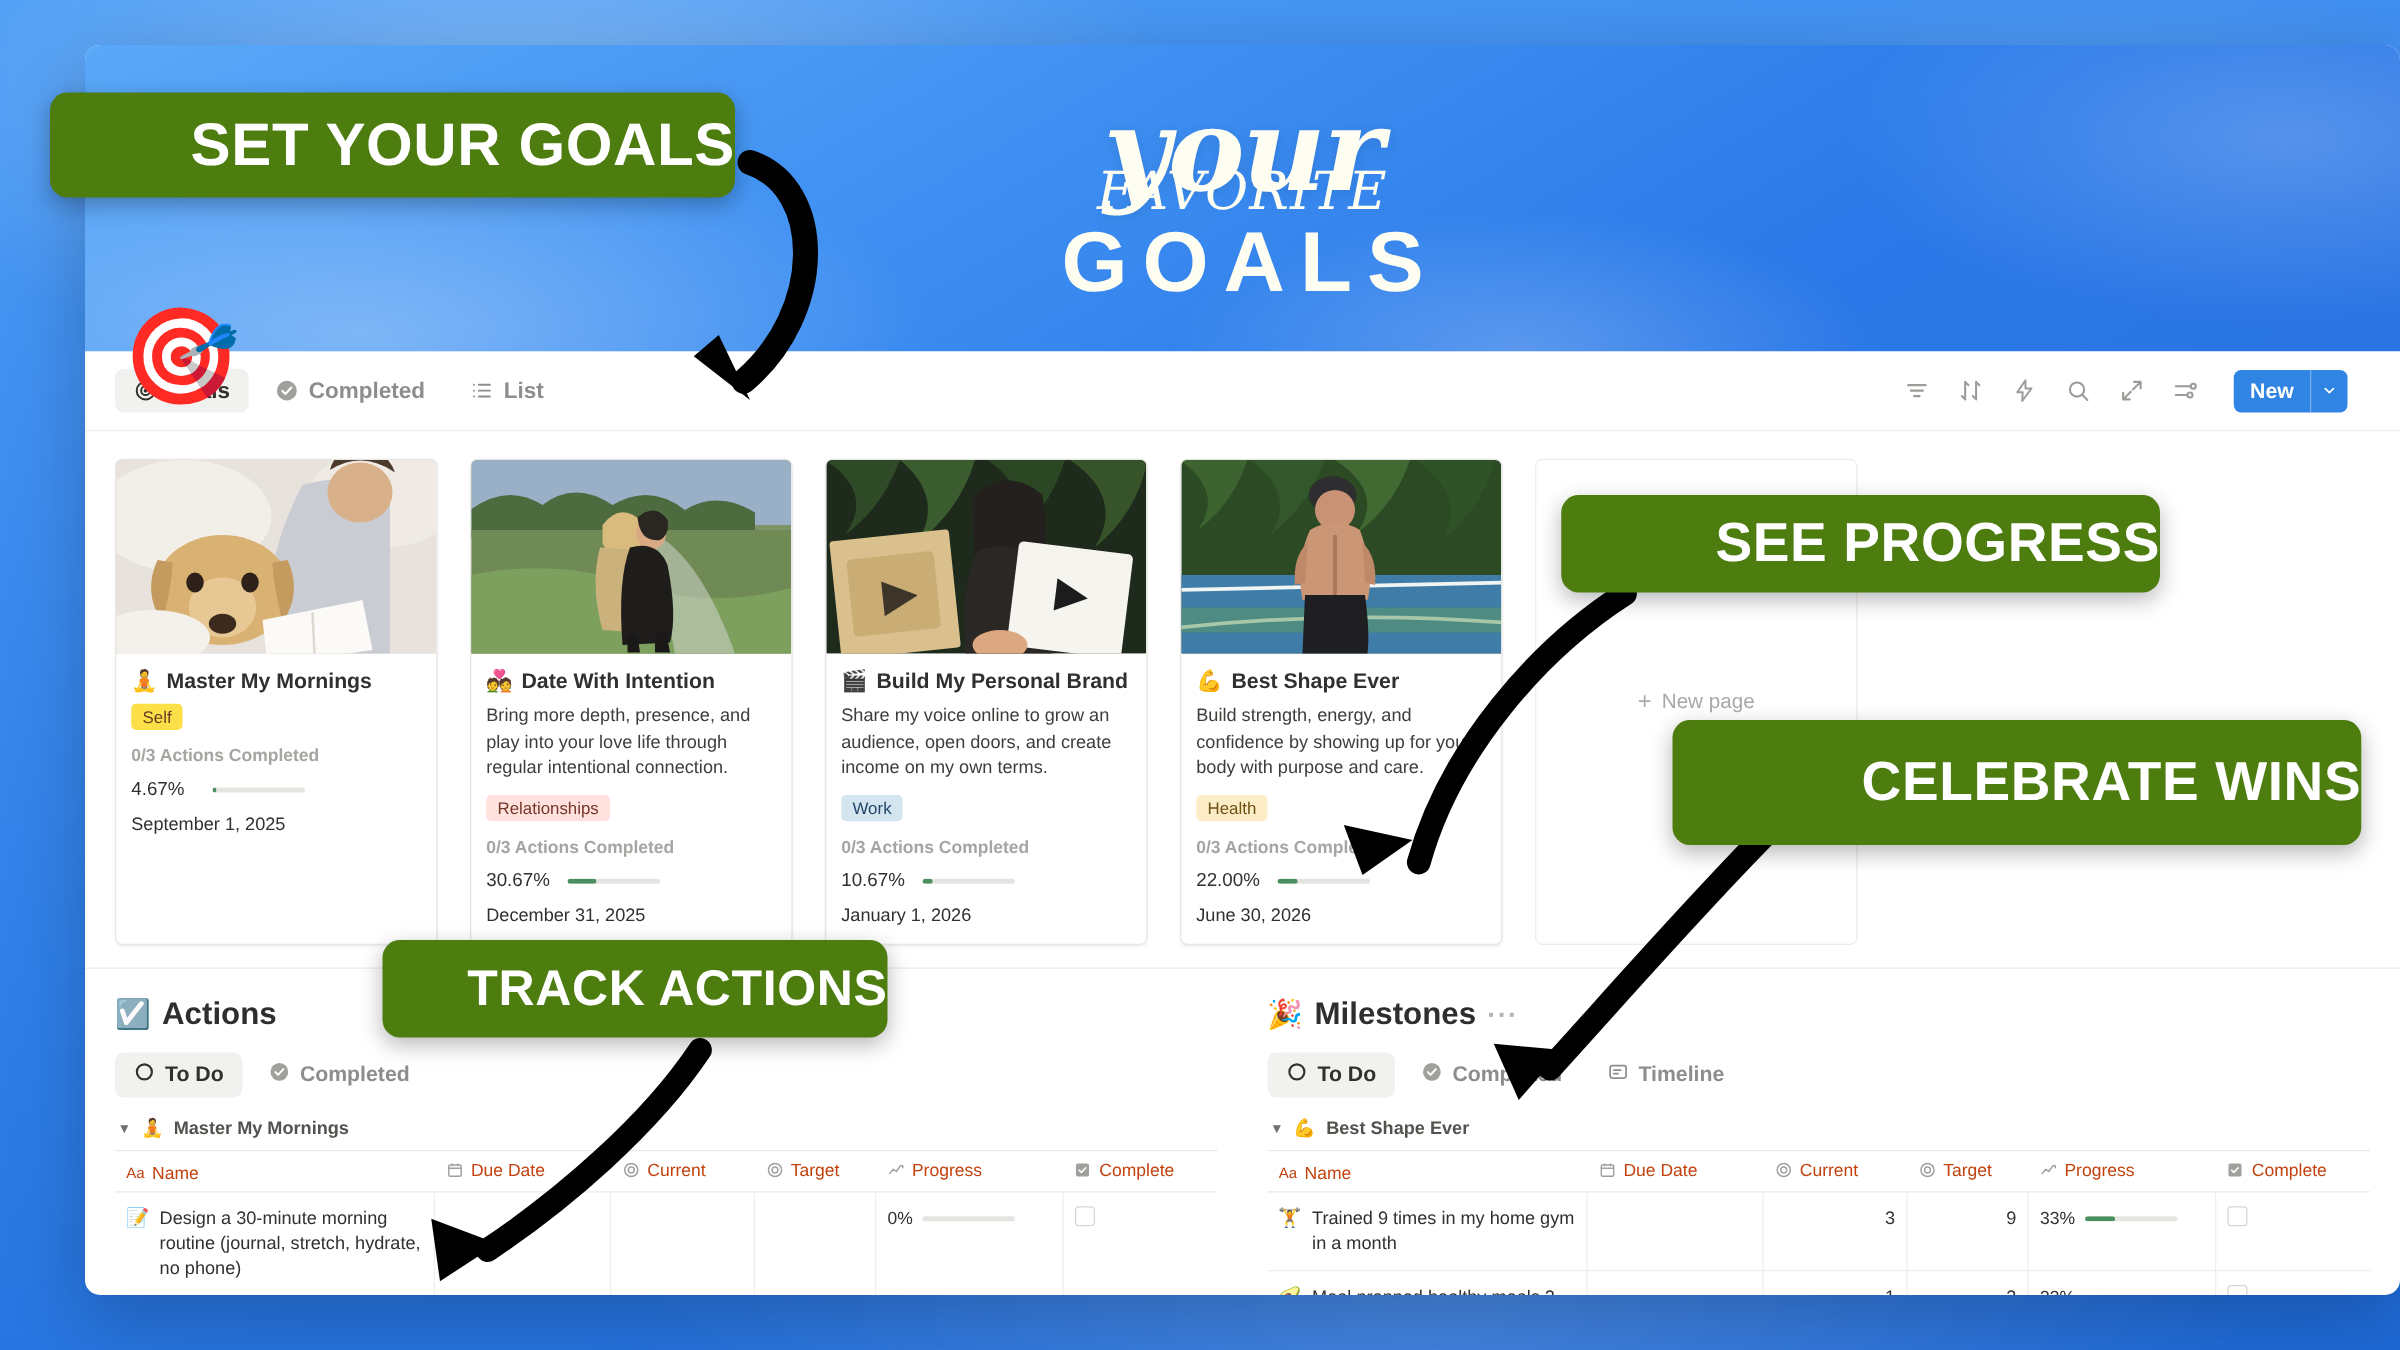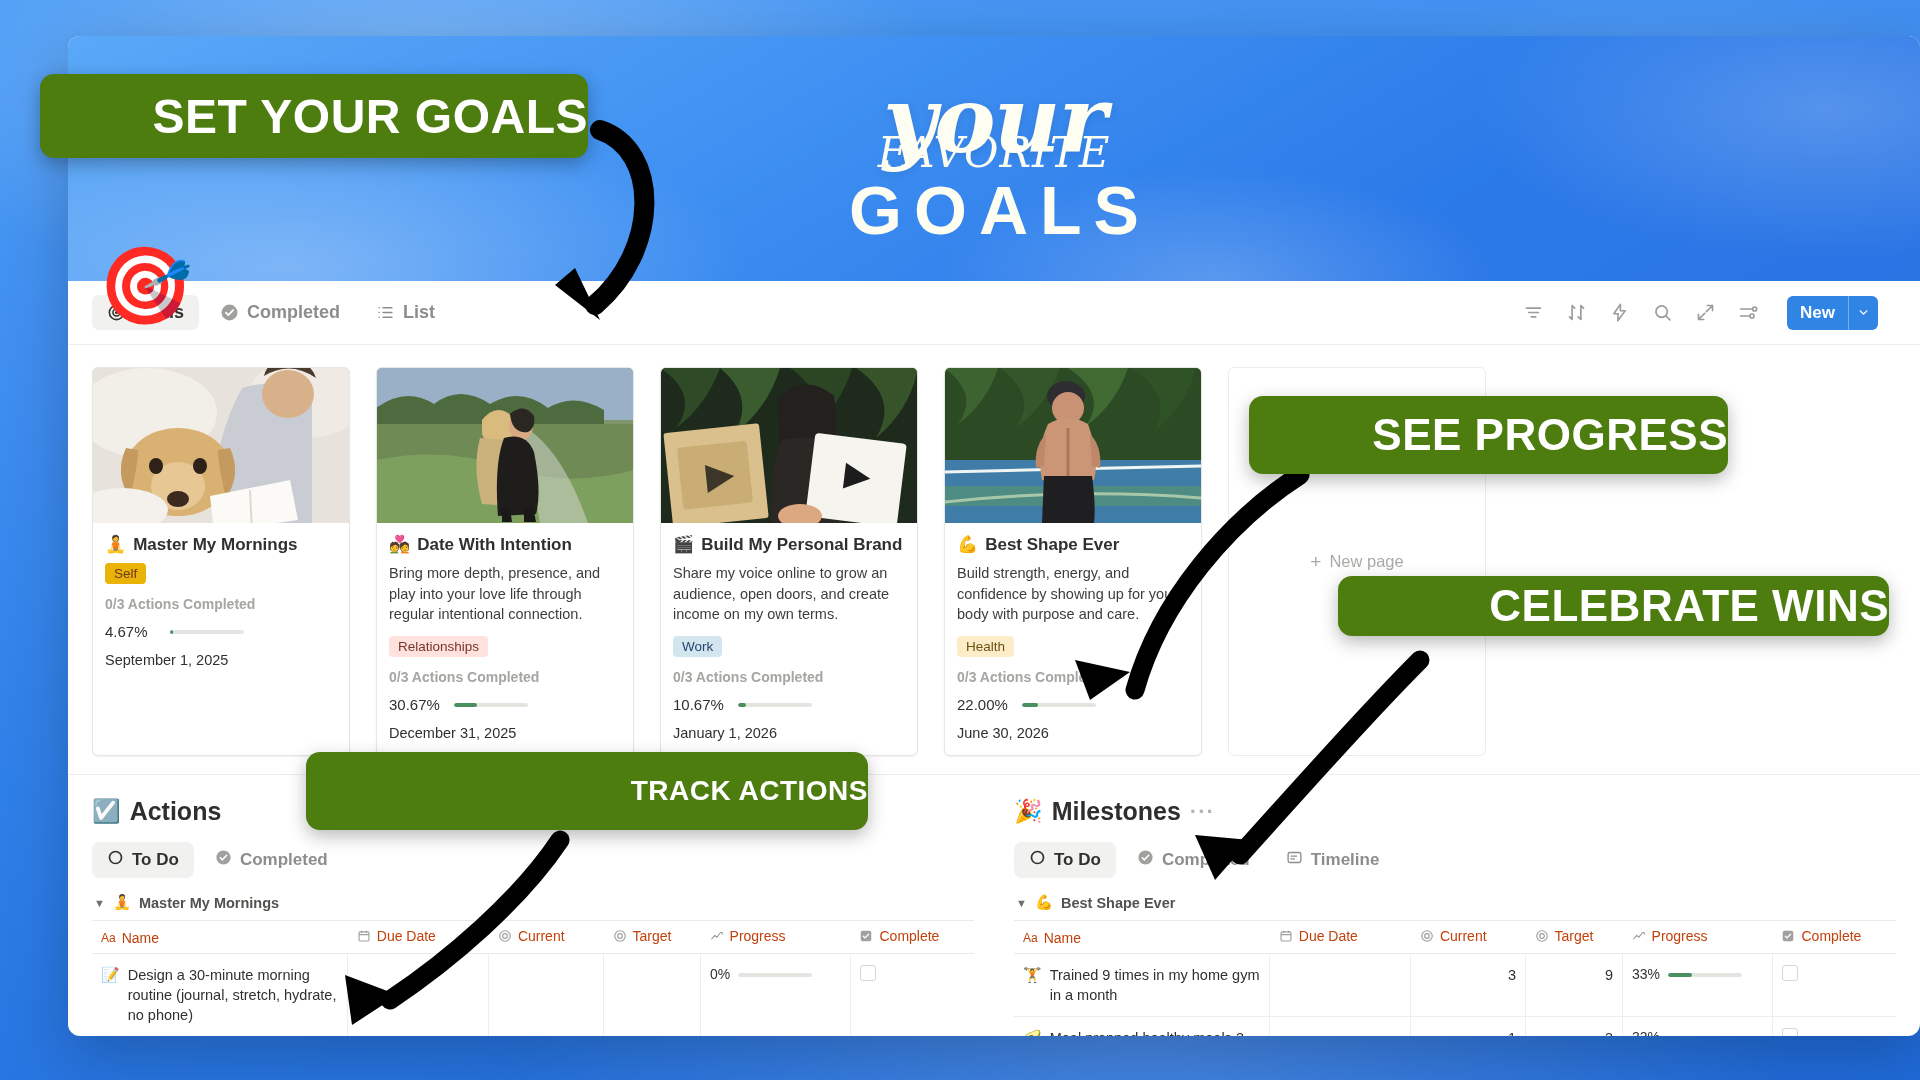--- a/index.html
+++ b/index.html
@@ -126,21 +126,21 @@
   }
   .gc-title .em { font-size: 17px; }
   .gc-desc {
     font-size: 14.5px; line-height: 1.42; color: #3d3d3a;
     margin-bottom: 11px; min-height: 62px;
   }
   .gc-tag {
     display: inline-block; font-size: 13.5px;
     padding: 3px 9px; border-radius: 4px; margin-bottom: 12px;
   }
-  .tag-self { background: #eab308; color: #6a3a22; }
+  .tag-self { background: #fde047; color: #6a3a22; }
   .tag-relationships { background: #ffe2dd; color: #76352b; }
   .tag-work { background: #d3e5ef; color: #24456a; }
   .tag-health { background: #fdecc8; color: #6b5112; }
   .gc-actions {
     font-size: 14px; color: #a5a5a2; font-weight: 600;
     margin-bottom: 11px;
   }
   .gc-progress { display: flex; align-items: center; gap: 9px; margin-bottom: 12px; }
   .gc-pct { font-size: 15px; color: #30302e; min-width: 56px; }
   .bar { width: 74px; height: 4px; border-radius: 3px; background: #e4e4e1; position: relative; overflow: hidden; }
@@ -739,18 +739,18 @@
   <path d="M560 840 C 520 900, 450 960, 390 1000" stroke="#000" stroke-width="19" fill="none" stroke-linecap="round"></path>
   <path d="M345 975 L 352 1025 L 398 995 Z" fill="#000"></path>
 </svg>
 
 <div class="anno" style="left:40px; top:74px; width:548px; height:84px; font-size:48px;">
   <span>SET YOUR GOALS</span>
 </div>
 <div class="anno" style="left:1249px; top:396px; width:479px; height:78px; font-size:44px;">
   <span>SEE PROGRESS</span>
 </div>
-<div class="anno" style="left:1338px; top:576px; width:551px; height:60px; font-size:44px;">
+<div class="anno" style="left:1338px; top:576px; width:551px; height:100px; font-size:44px;">
   <span>CELEBRATE WINS</span>
 </div>
-<div class="anno" style="left:306px; top:752px; width:562px; height:78px; font-size:28px;">
+<div class="anno" style="left:306px; top:752px; width:404px; height:78px; font-size:40px;">
   <span>TRACK ACTIONS</span>
 </div>
 
 </body></html>

